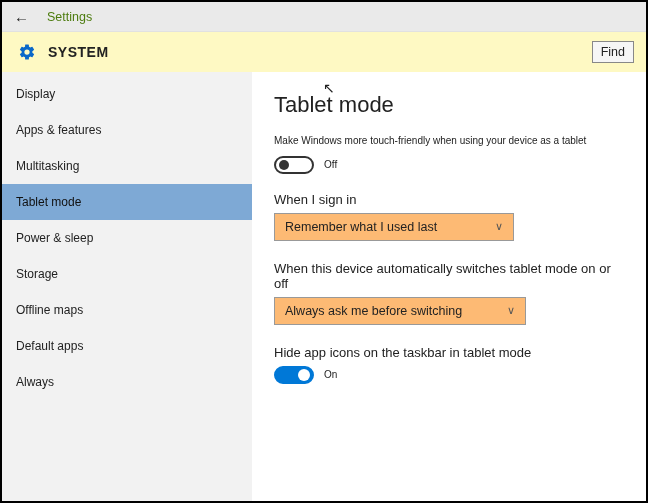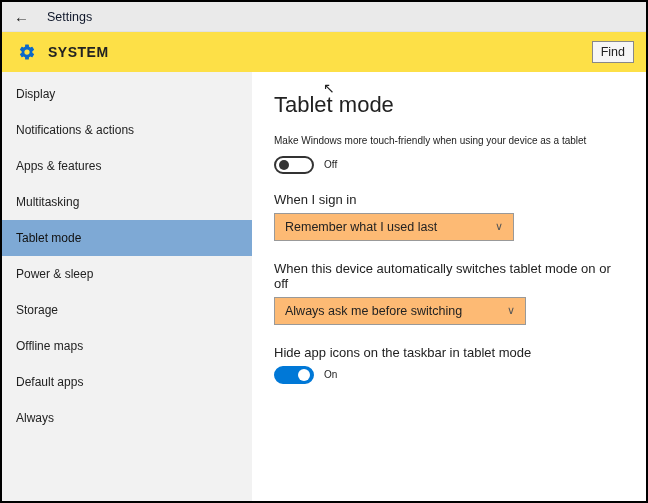--- a/index.html
+++ b/index.html
@@ -1,21 +1,21 @@
 <!DOCTYPE html>
 <html><head>
 <meta charset="utf-8">
 <style>
   * { box-sizing: border-box; margin: 0; padding: 0; }
   html, body { width: 648px; height: 503px; font-family: "Segoe UI", Arial, sans-serif; font-size: 13px; color: #222; overflow: hidden; }
   .window { width: 648px; height: 503px; border: 2px solid #000; display: flex; flex-direction: column; background: #fff; }
   .titlebar { height: 30px; display: flex; align-items: center; padding: 0 12px; background: #eaeaea; border-bottom: 1px solid #e1e1e1; }
   .back-arrow { font-size: 15px; margin-right: 18px; cursor: pointer; }
-  .title-small { font-size: 12.5px; color: #0f172a; }
-  .header { height: 40px; display: flex; align-items: center; justify-content: space-between; padding: 0 12px 0 16px; background: #fde047; }
+  .title-small { font-size: 12.5px; color: #4d7c0f; }
+  .header { height: 40px; display: flex; align-items: center; justify-content: space-between; padding: 0 12px 0 16px; background: #fef9c3; }
   .header-left { display: flex; align-items: center; gap: 12px; }
   .gear { width: 18px; height: 18px; color: #0a68c9; }
   .header-title { font-size: 14px; font-weight: 700; letter-spacing: 0.5px; }
   .find-btn { border: 1px solid #888; background: #f6f6f6; font-size: 12.5px; padding: 3px 8px; color: #222; cursor: pointer; }
   .body { flex: 1; display: flex; overflow: hidden; }
   .sidebar { width: 250px; background: #f2f2f2; display: flex; flex-direction: column; padding-top: 4px; }
   .side-item { padding: 11px 14px; font-size: 12px; cursor: pointer; color: #222; }
   .side-item.selected { background: #7ea9d5; color: #111; }
   .content { flex: 1; padding: 20px 20px 10px 22px; overflow: hidden; }
   .content h1 { font-size: 22px; font-weight: 400; margin-bottom: 16px; position: relative; }
@@ -50,21 +50,20 @@
         <path fill="currentColor" d="M19.14,12.94a7,7,0,0,0,.05-.94,7,7,0,0,0-.05-.94l2.11-1.65a.5.5,0,0,0,.12-.64l-2-3.46a.5.5,0,0,0-.61-.22l-2.49,1a7,7,0,0,0-1.63-.94L14.5,2.5A.5.5,0,0,0,14,2H10a.5.5,0,0,0-.5.42L9.36,5.15a7,7,0,0,0-1.63.94l-2.49-1a.5.5,0,0,0-.61.22l-2,3.46a.5.5,0,0,0,.12.64L4.86,11.06a7,7,0,0,0,0,1.88L2.75,14.59a.5.5,0,0,0-.12.64l2,3.46a.5.5,0,0,0,.61.22l2.49-1a7,7,0,0,0,1.63.94l.14,2.73A.5.5,0,0,0,10,22h4a.5.5,0,0,0,.5-.42l.14-2.73a7,7,0,0,0,1.63-.94l2.49,1a.5.5,0,0,0,.61-.22l2-3.46a.5.5,0,0,0-.12-.64ZM12,15.5A3.5,3.5,0,1,1,15.5,12,3.5,3.5,0,0,1,12,15.5Z"></path>
       </svg>
       <span class="header-title">SYSTEM</span>
     </div>
     <button class="find-btn">Find</button>
   </div>
 
   <div class="body">
     <div class="sidebar" id="sidebar">
         <div class="side-item">Display</div>
-        <div class="side-item">Notifications &amp; actions</div>
         <div class="side-item">Apps &amp; features</div>
         <div class="side-item">Multitasking</div>
         <div class="side-item selected">Tablet mode</div>
         <div class="side-item">Power &amp; sleep</div>
         <div class="side-item">Storage</div>
         <div class="side-item">Offline maps</div>
         <div class="side-item">Default apps</div>
         <div class="side-item">Always</div>
       </div>
 

